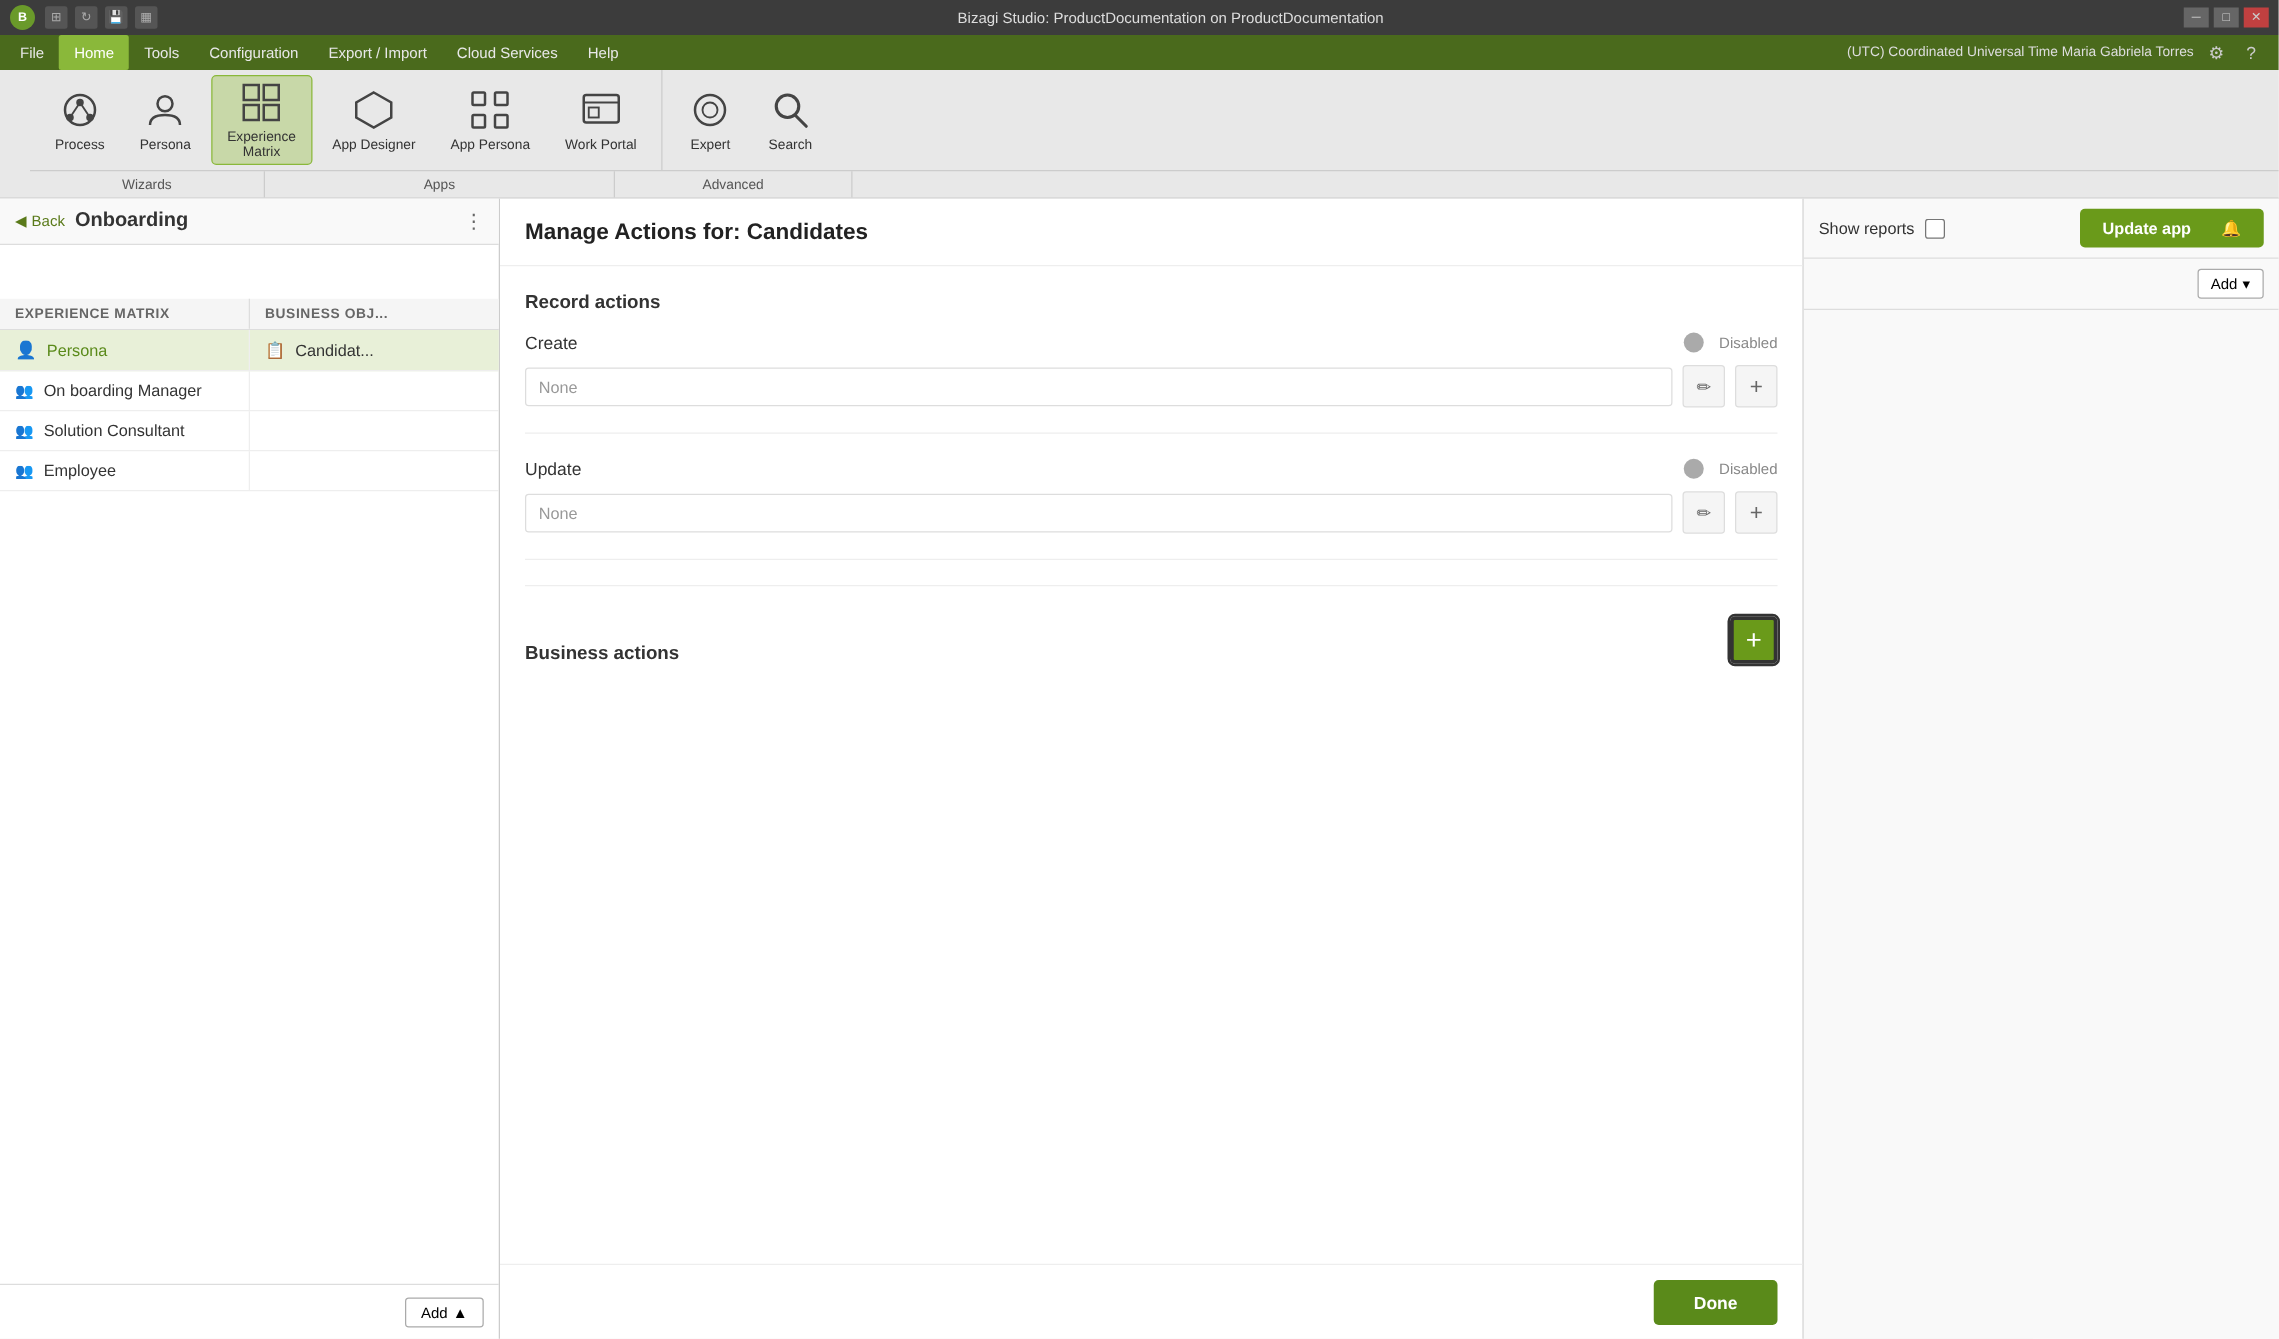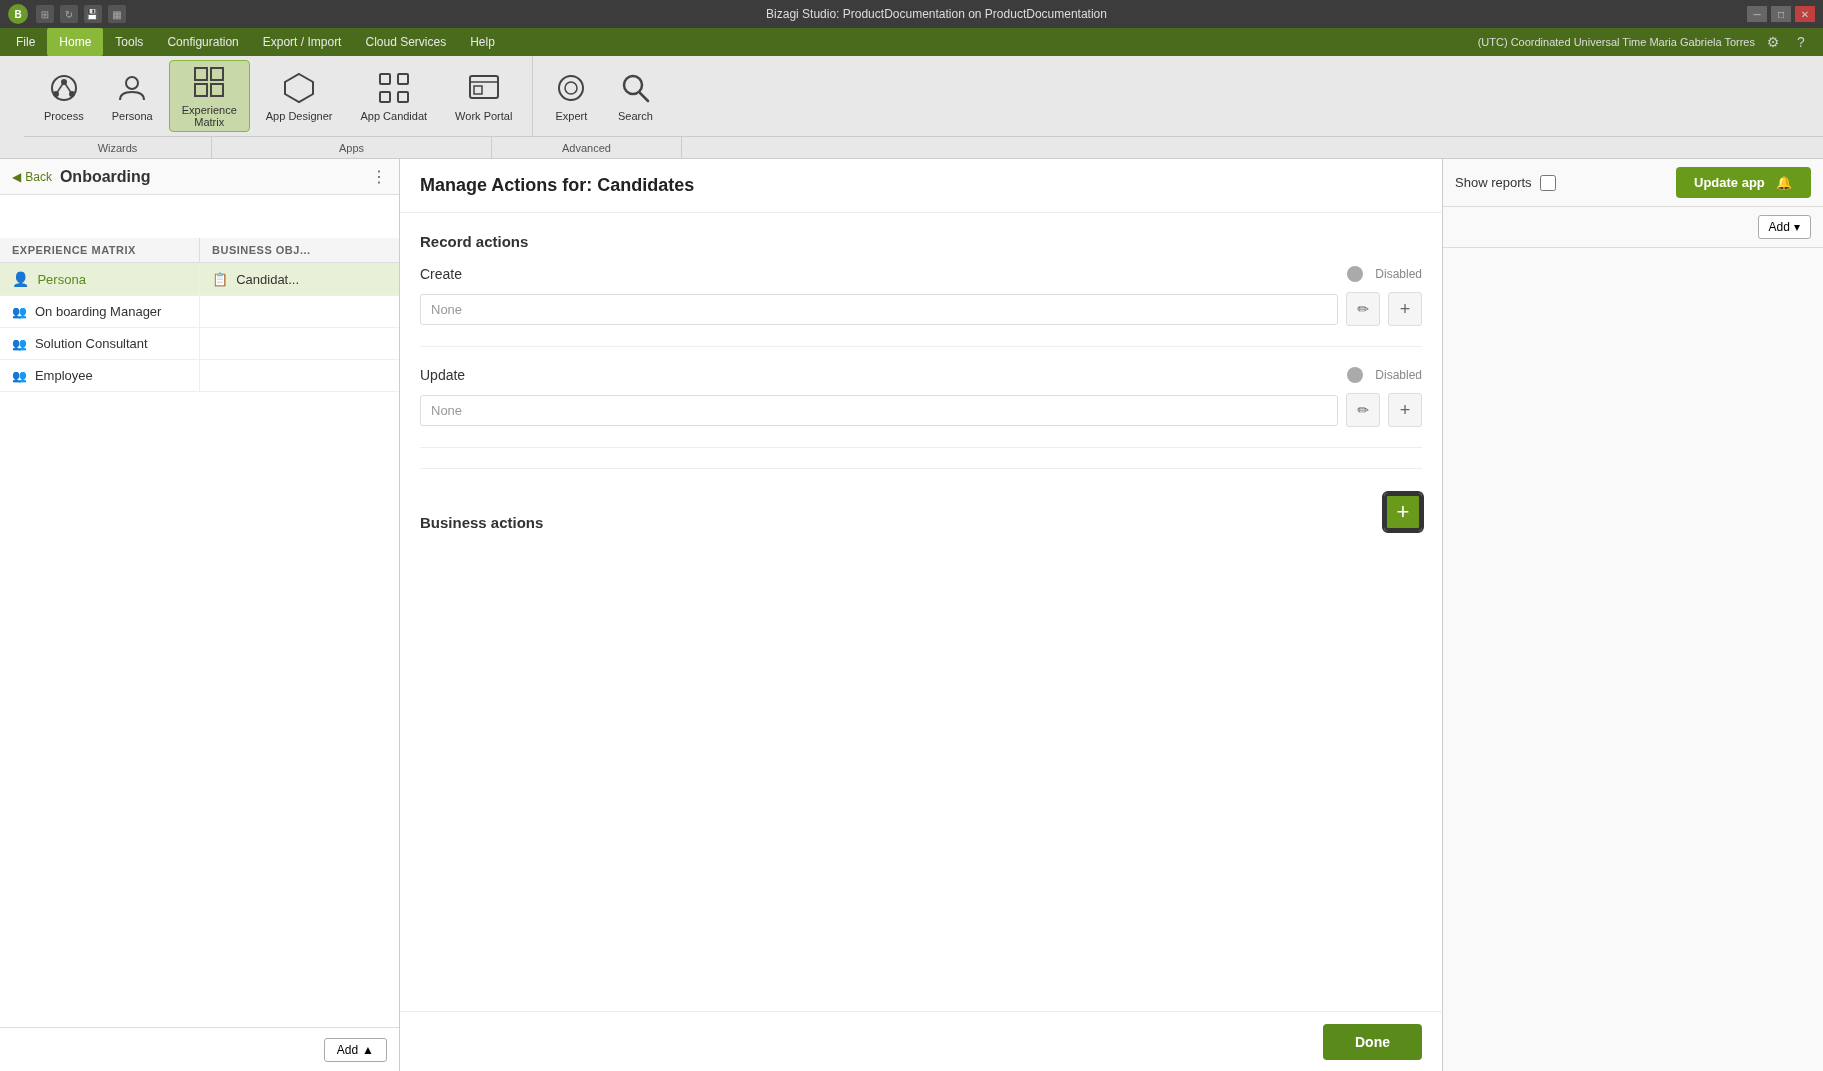--- a/index.html
+++ b/index.html
@@ -324,21 +324,21 @@
       background: #6a9a1a;
       color: white;
       border: none;
       padding: 8px 18px;
       border-radius: 4px;
       font-size: 13px;
       font-weight: 600;
       cursor: pointer;
       display: flex;
       align-items: center;
-      gap: 12px;
+      gap: 24px;
     }
     .right-panel-toolbar {
       padding: 8px 12px;
       border-bottom: 1px solid #ddd;
       display: flex;
       justify-content: flex-end;
     }
     .add-dropdown-btn {
       border: 1px solid #aaa;
       background: white;
@@ -440,21 +440,21 @@
       </button>
       <button class="toolbar-btn">
         <div class="toolbar-icon">
           <svg width="36" height="36" viewBox="0 0 36 36">
             <rect x="4" y="4" width="10" height="10" rx="1" fill="none" stroke="#444" stroke-width="2"></rect>
             <rect x="22" y="4" width="10" height="10" rx="1" fill="none" stroke="#444" stroke-width="2"></rect>
             <rect x="4" y="22" width="10" height="10" rx="1" fill="none" stroke="#444" stroke-width="2"></rect>
             <rect x="22" y="22" width="10" height="10" rx="1" fill="none" stroke="#444" stroke-width="2"></rect>
           </svg>
         </div>
-        <span>App Candidat</span>
+        <span>App Persona</span>
       </button>
       <button class="toolbar-btn">
         <div class="toolbar-icon">
           <svg width="36" height="36" viewBox="0 0 36 36">
             <rect x="4" y="6" width="28" height="22" rx="2" fill="none" stroke="#444" stroke-width="2"></rect>
             <line x1="4" y1="12" x2="32" y2="12" stroke="#444" stroke-width="1.5"></line>
             <rect x="8" y="16" width="8" height="8" fill="none" stroke="#444" stroke-width="1.5"></rect>
           </svg>
         </div>
         <span>Work Portal</span>

